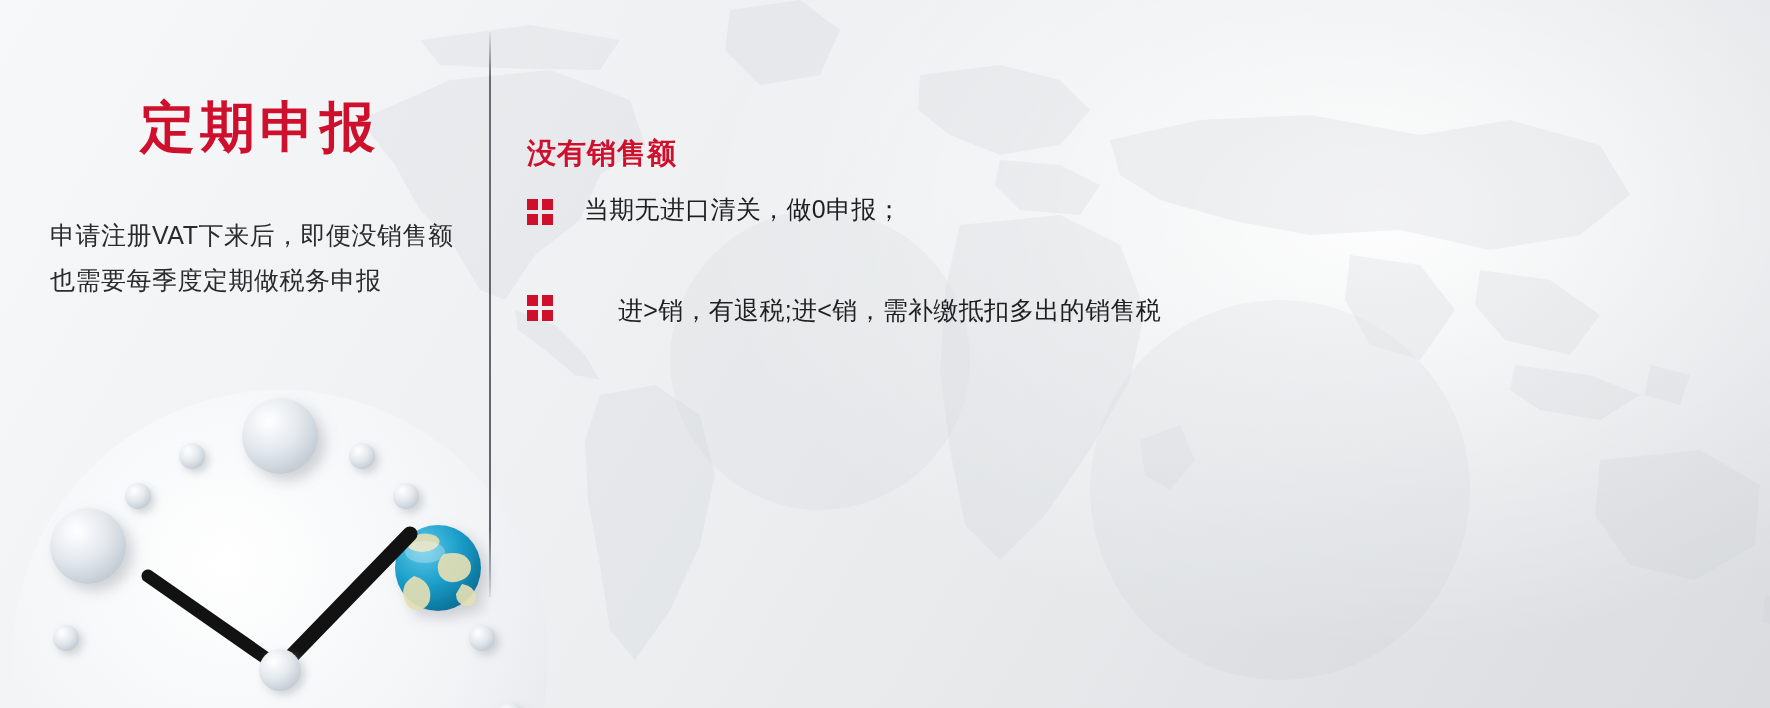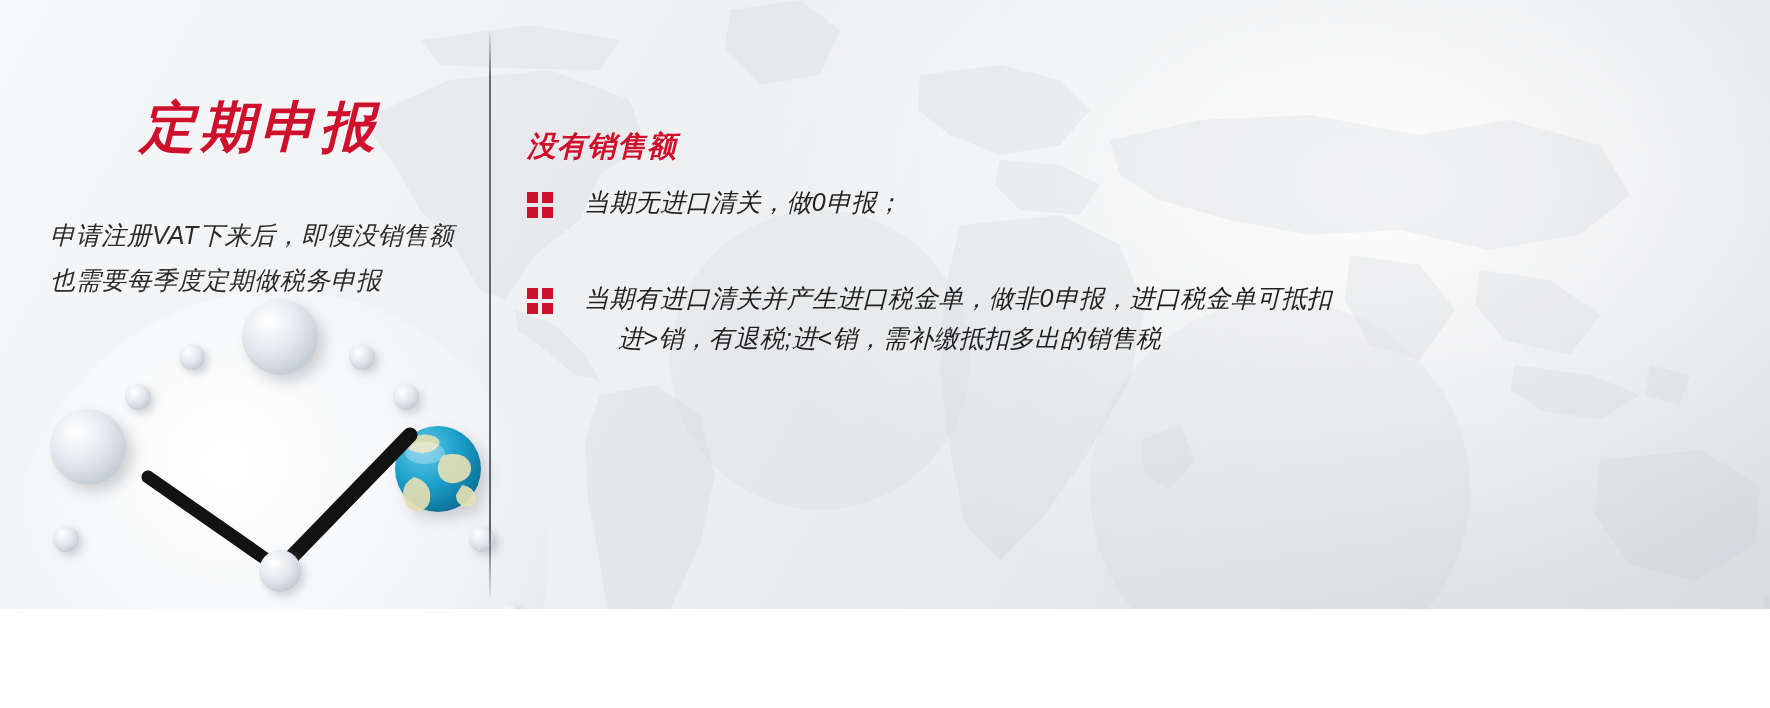--- a/index.html
+++ b/index.html
@@ -8,26 +8,25 @@
     padding: 0;
     background: #ffffff;
   }
   body {
     font-family: "Liberation Sans", "DejaVu Sans", sans-serif;
   }
 
   .slide {
     position: relative;
     width: 1770px;
-    height: 609px;
+    height: 708px;
     overflow: hidden;
     background:
       radial-gradient(ellipse 1100px 700px at 78% 30%, rgba(255,255,255,0.95) 0%, rgba(255,255,255,0) 62%),
       linear-gradient(120deg, #f7f8f9 0%, #f2f3f5 22%, #eceef0 46%, #e6e8ea 66%, #dfe1e4 84%, #dadce0 100%);
-    font-style: italic;
   }
 
   
   .world-map {
     position: absolute;
     left: 300px;
     top: -30px;
     width: 1520px;
     height: 760px;
     opacity: 0.40;
@@ -94,21 +93,21 @@
     width: 1215px;
   }
   .section { margin-bottom: 44px; }
   .section:last-child { margin-bottom: 0; }
 
   .section-heading {
     color: #cf102d;
     font-size: 29px;
     font-weight: bold;
     letter-spacing: 1px;
-    margin: 9px 0 18px 0;
+    margin: 16px 0 18px 0;
     text-shadow: 1px 1px 0 rgba(255,255,255,0.4);
   }
 
   .bullet-row {
     display: flex;
     align-items: flex-start;
     margin-bottom: 12px;
   }
   .bullet-row:last-child { margin-bottom: 0; gap: 12px; }
 
@@ -278,21 +277,20 @@
     <div class="section">
 
       <div class="bullet-row">
         <span class="bullet-icon">
           <i></i>
             <i></i>
             <i></i>
             <i></i>
         </span>
         <div class="bullet-body">
-          <p class="bullet-text">当期有进口清关并产生进口税金单，做非0申报，进口税金单可抵扣</p>
           <p class="bullet-subtext">进&gt;销，有退税;进&lt;销，需补缴抵扣多出的销售税</p>
         </div>
       </div>
 
     </div>
 
   </div>
 </div>
 
 </body></html>

